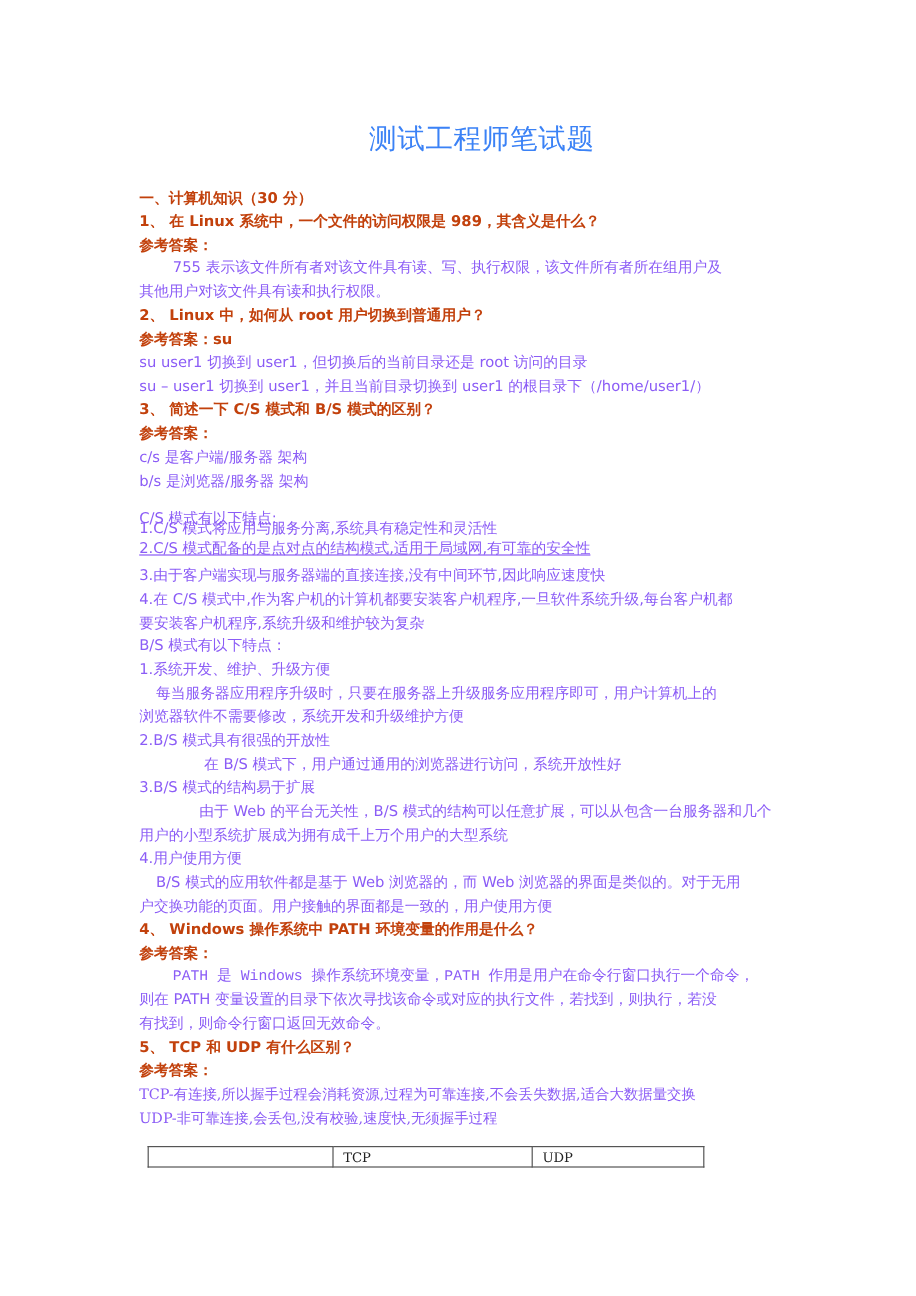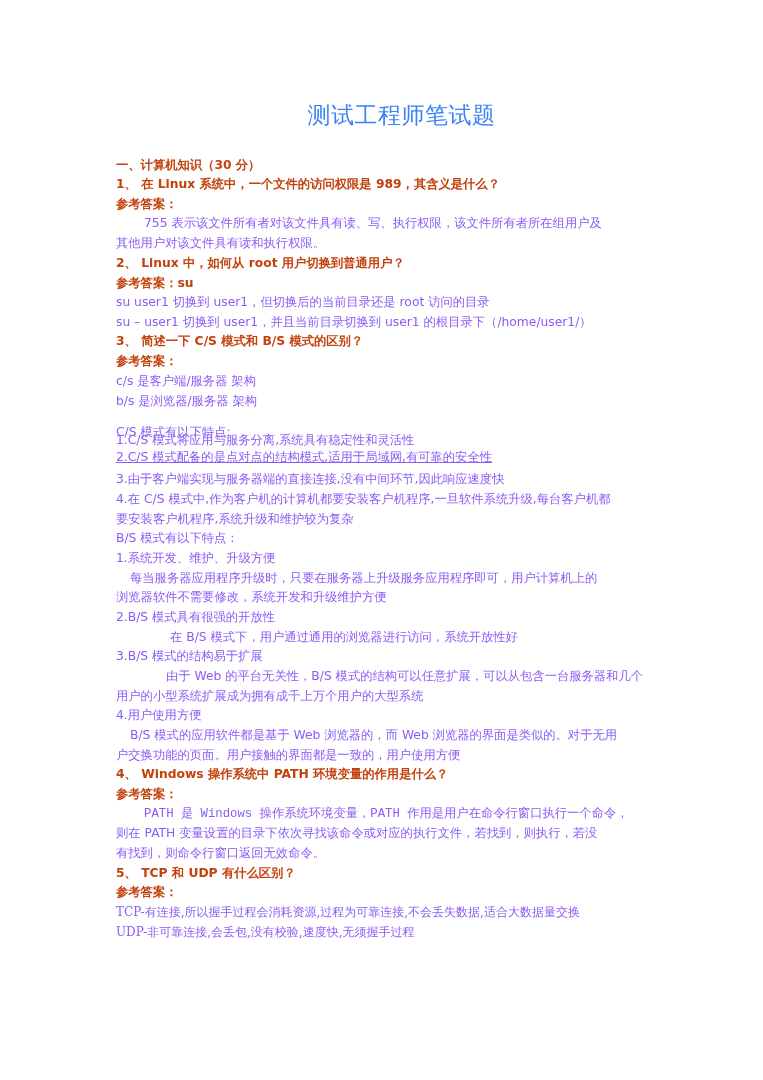--- a/index.html
+++ b/index.html
@@ -55,13 +55,22 @@
       <div class="line b" style="top: 766px;">4、 Windows 操作系统中 PATH 环境变量的作用是什么？</div>
       <div class="line b" style="top: 786px;">参考答案：</div>
       <div class="line" style="top: 806px; left: 144px; font-family: Liberation Mono, monospace;">PATH 是 Windows 操作系统环境变量，PATH 作用是用户在命令行窗口执行一个命令，</div>
       <div class="line" style="top: 825px;">则在 PATH 变量设置的目录下依次寻找该命令或对应的执行文件，若找到，则执行，若没</div>
       <div class="line" style="top: 845px;">有找到，则命令行窗口返回无效命令。</div>
       <div class="line b" style="top: 865px;">5、 TCP 和 UDP 有什么区别？</div>
       <div class="line b" style="top: 884px;">参考答案：</div>
       <div class="line serif" style="top: 904px;">TCP-有连接,所以握手过程会消耗资源,过程为可靠连接,不会丢失数据,适合大数据量交换</div>
       <div class="line serif" style="top: 924px;">UDP-非可靠连接,会丢包,没有校验,速度快,无须握手过程</div>
     </div>
+  <table class="cmp">
+    <tbody>
+        <tr>
+      <td style="width:145px"></td>
+      <td style="width:157px">TCP</td>
+      <td>UDP</td>
+    </tr>
+  </tbody>
+    </table>
 </div>
 
 </body></html>

